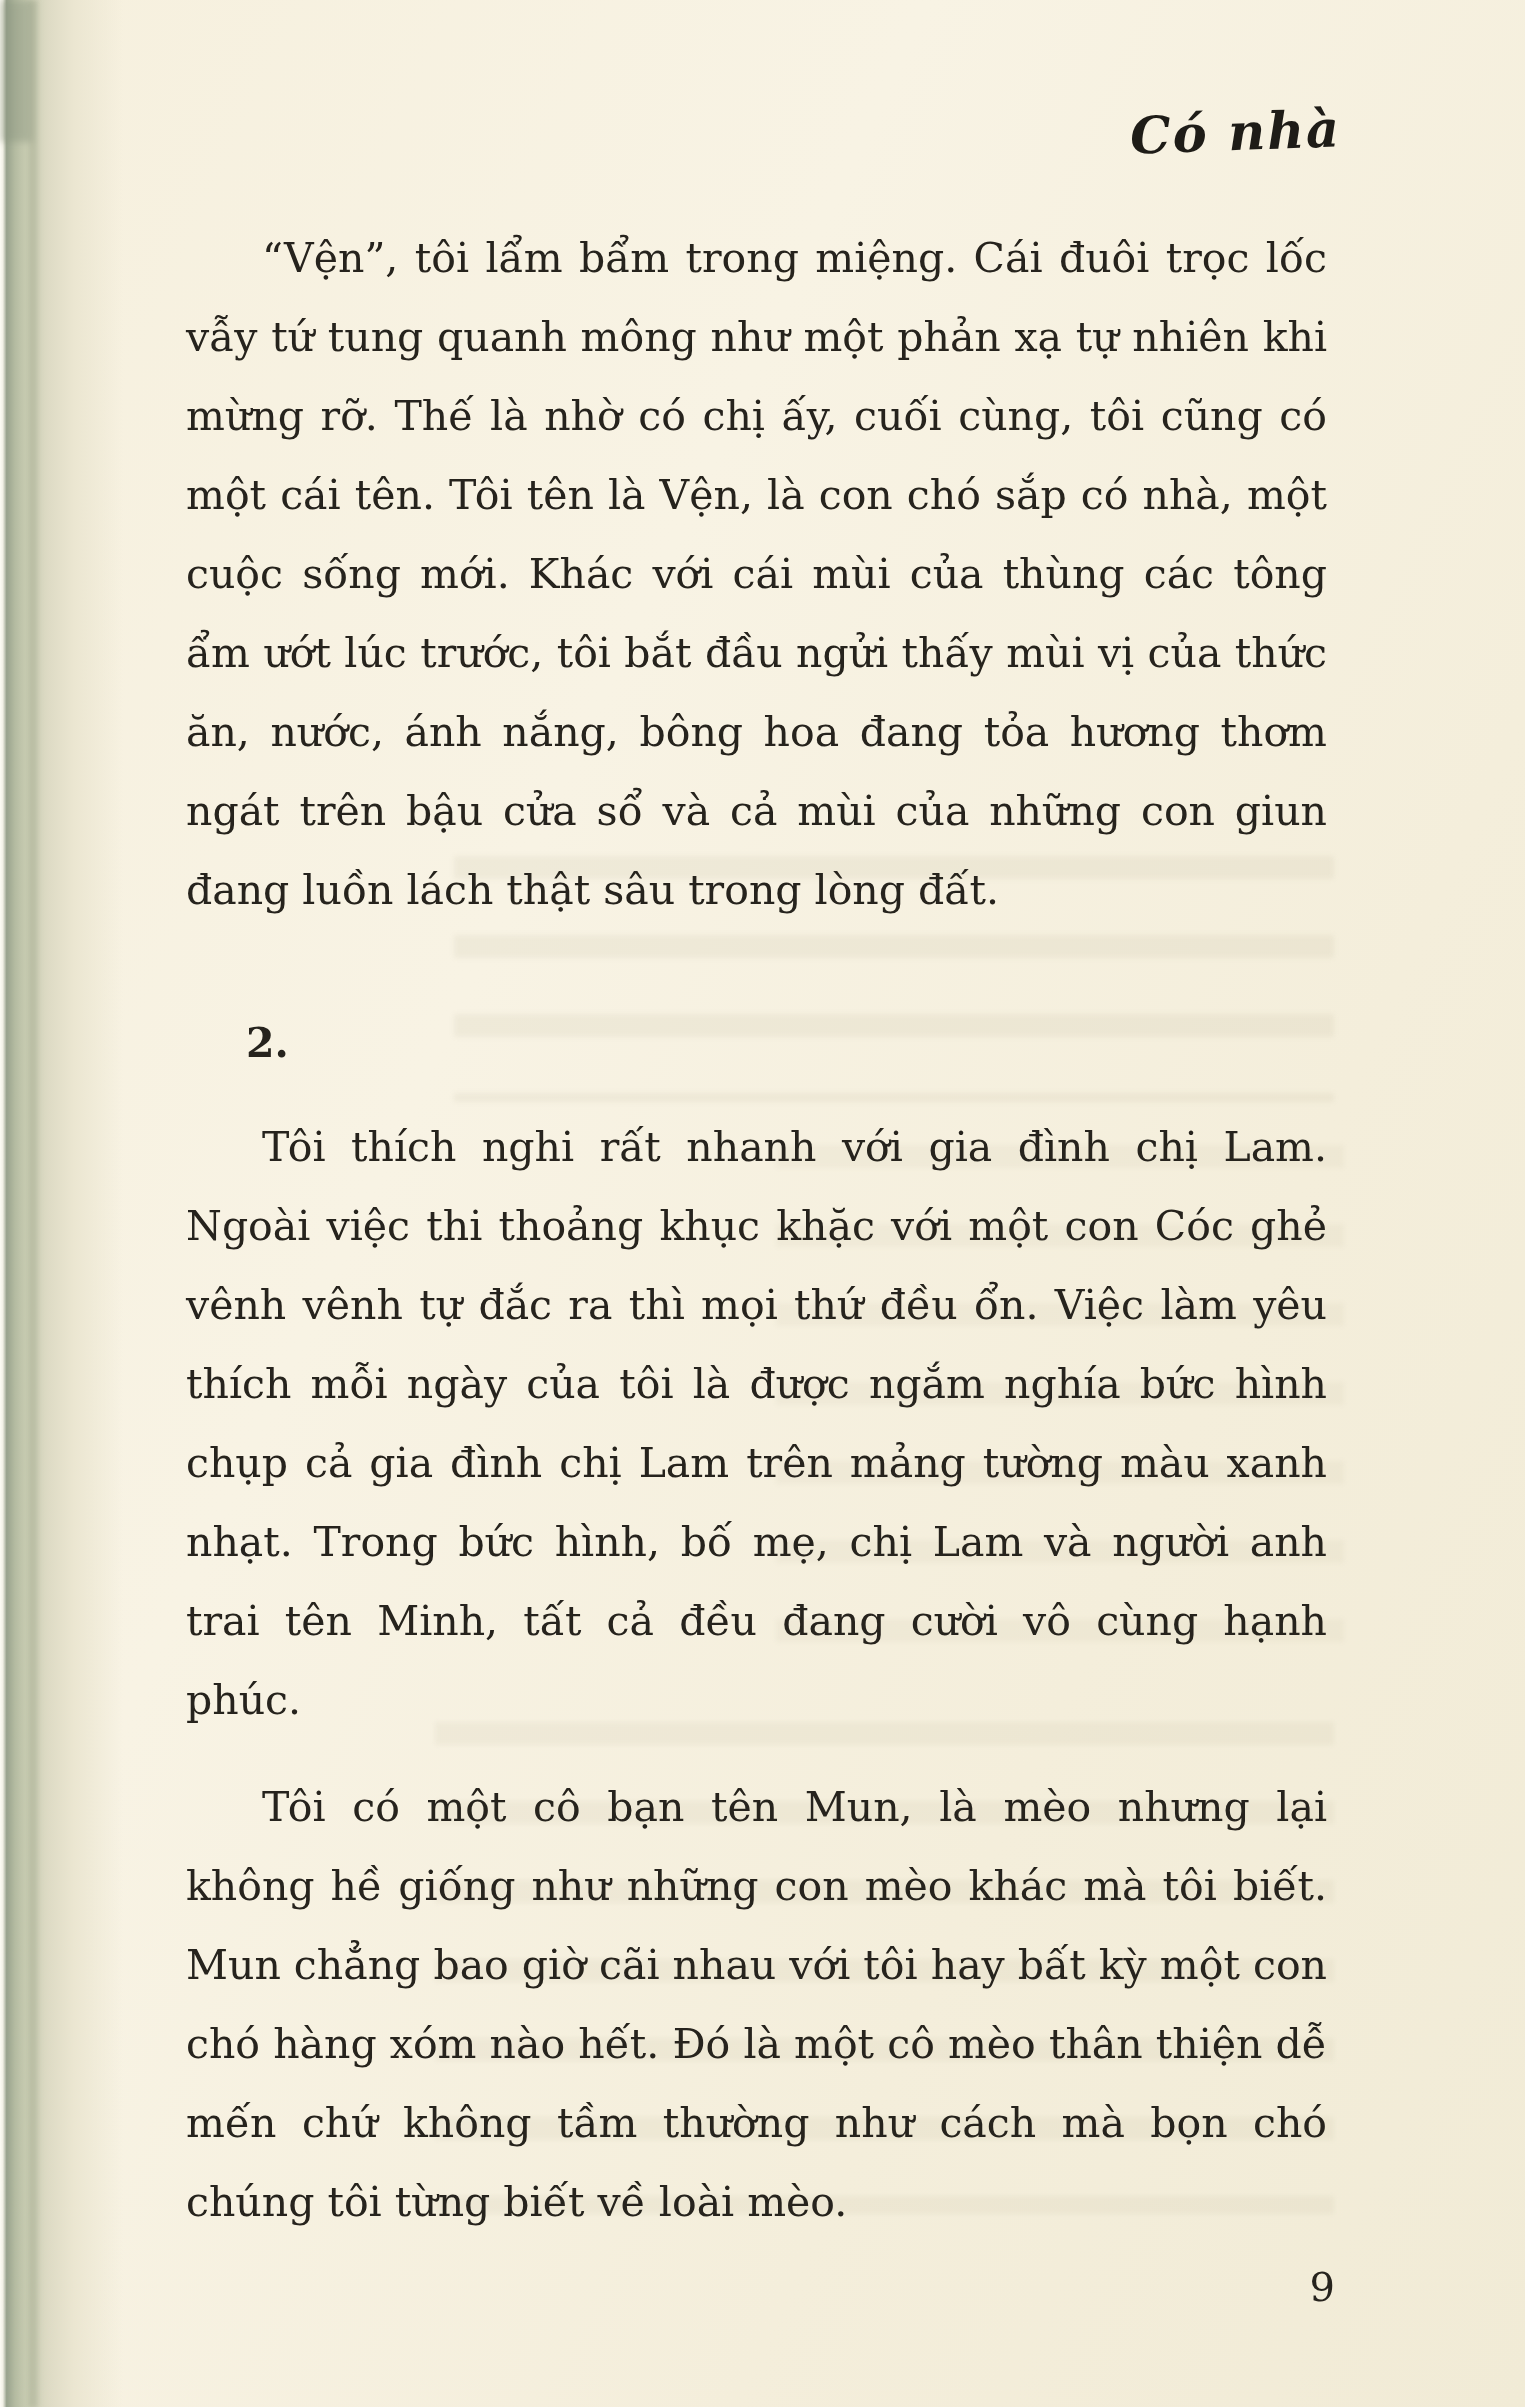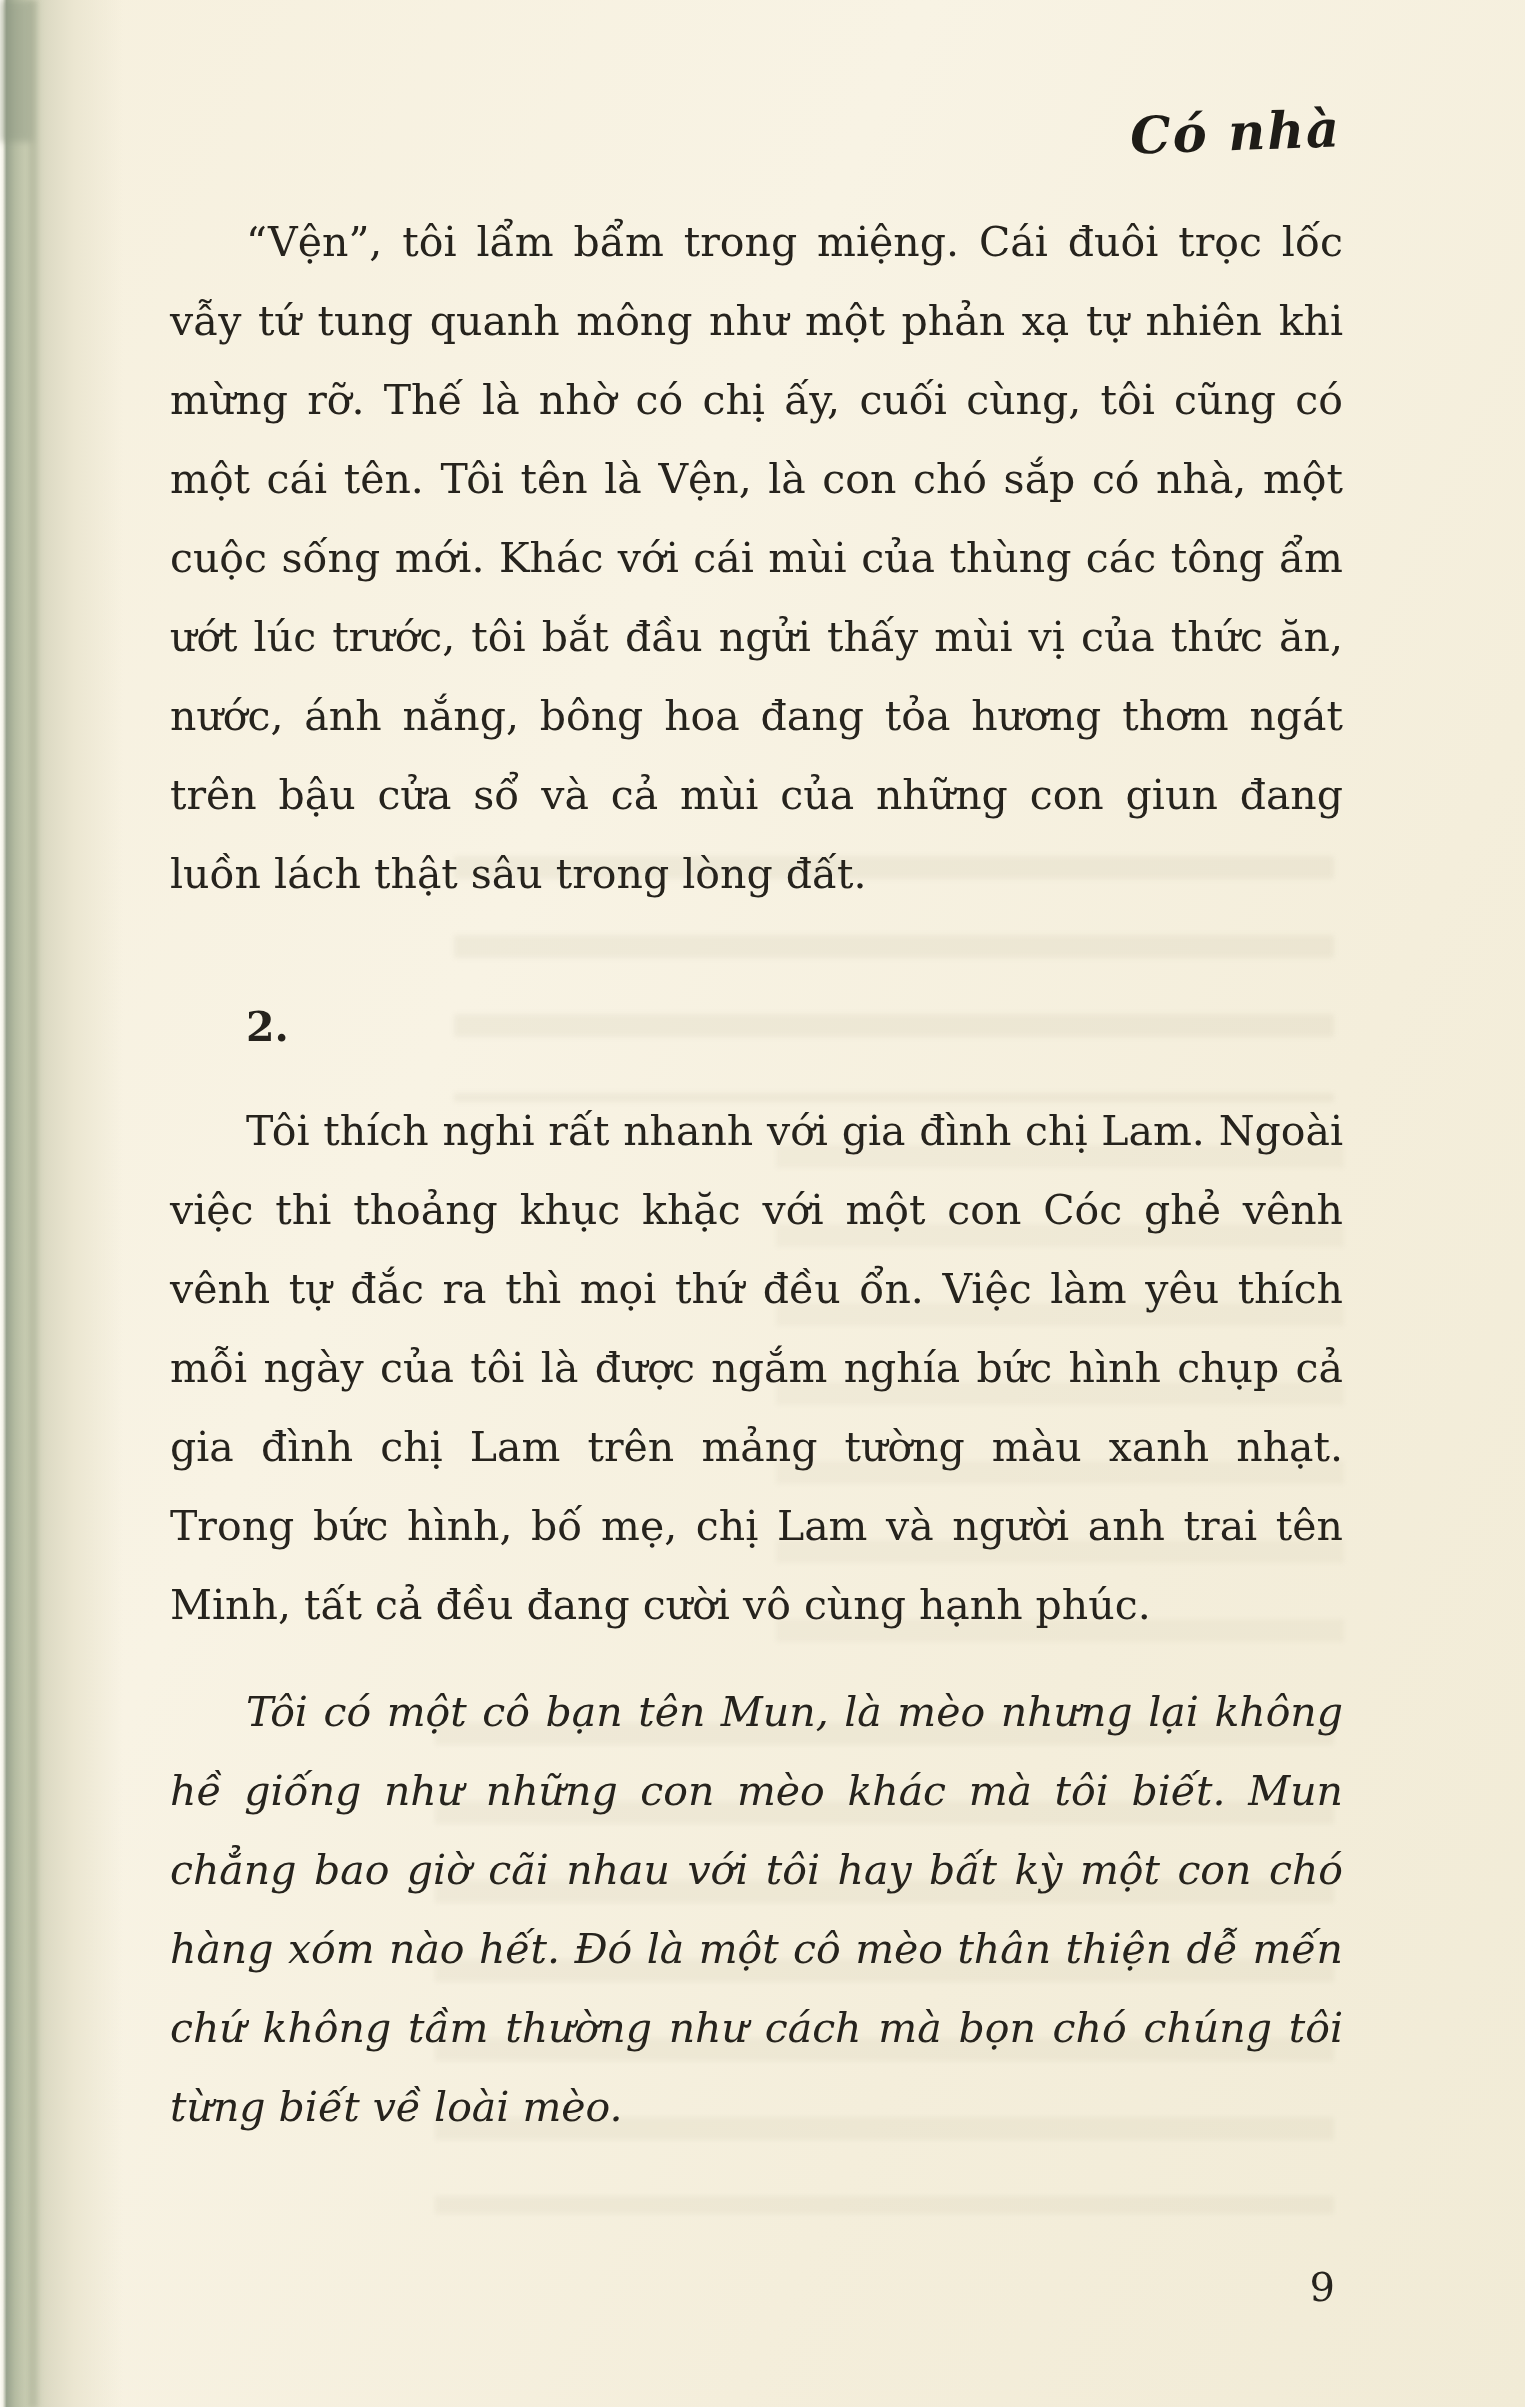--- a/index.html
+++ b/index.html
@@ -73,25 +73,25 @@
   .content {
     position: absolute;
     left: 170px;
     top: 203px;
     width: 1173px;
     font-size: 41px;
     line-height: 79px;
     text-align: justify;
   }
   .para {
-    margin: 0;
+    margin: 16px;
     text-indent: 76px;
   }
   .para + .para { margin-top: 24.6px; }
-  .para-3 { margin-top: 28px !important; font-style: italic; }
+  .para-3 { margin-top: 28px !important; }
   .section-num {
     margin-top: 74px;
     margin-bottom: 24.6px;
     text-indent: 76px;
     font-weight: 700;
     line-height: 79px;
   }
   .page-number {
     position: absolute;
     right: 191px;

